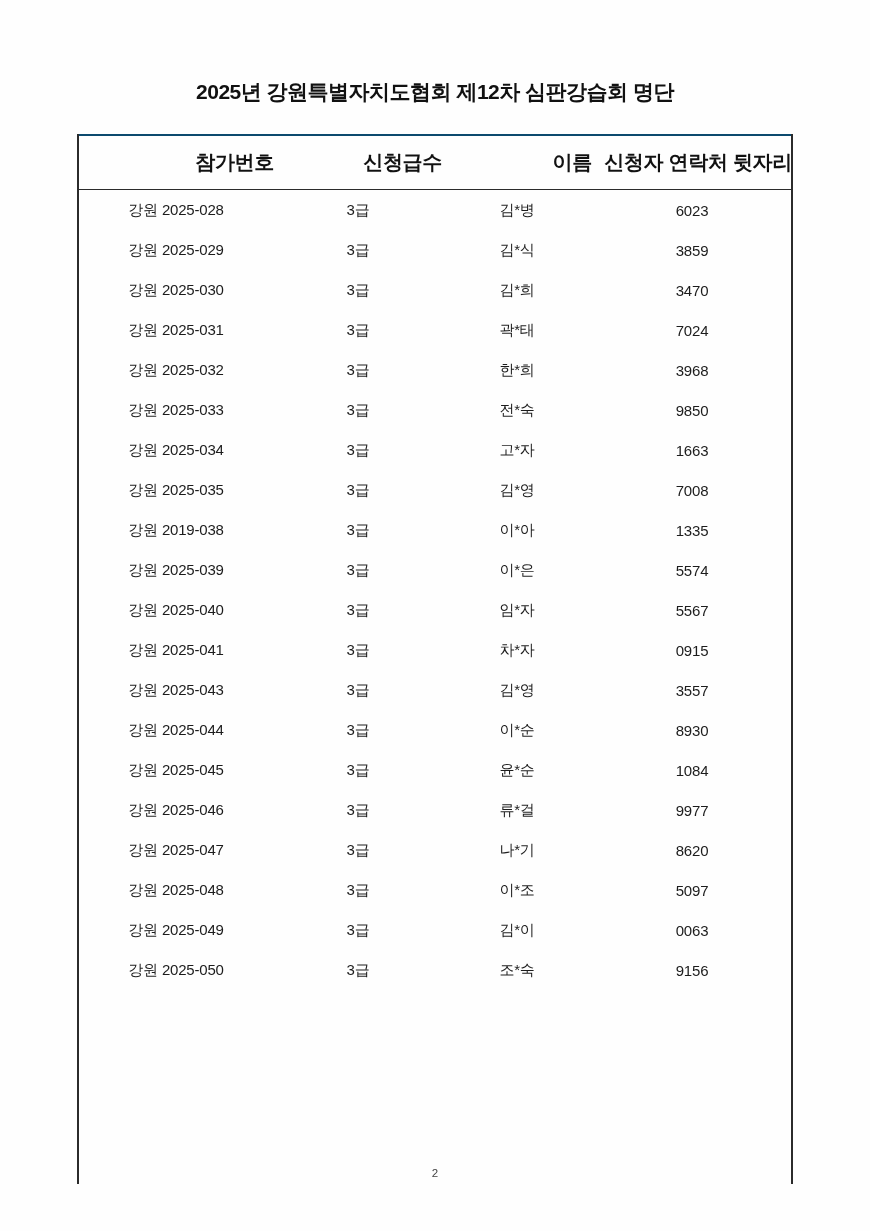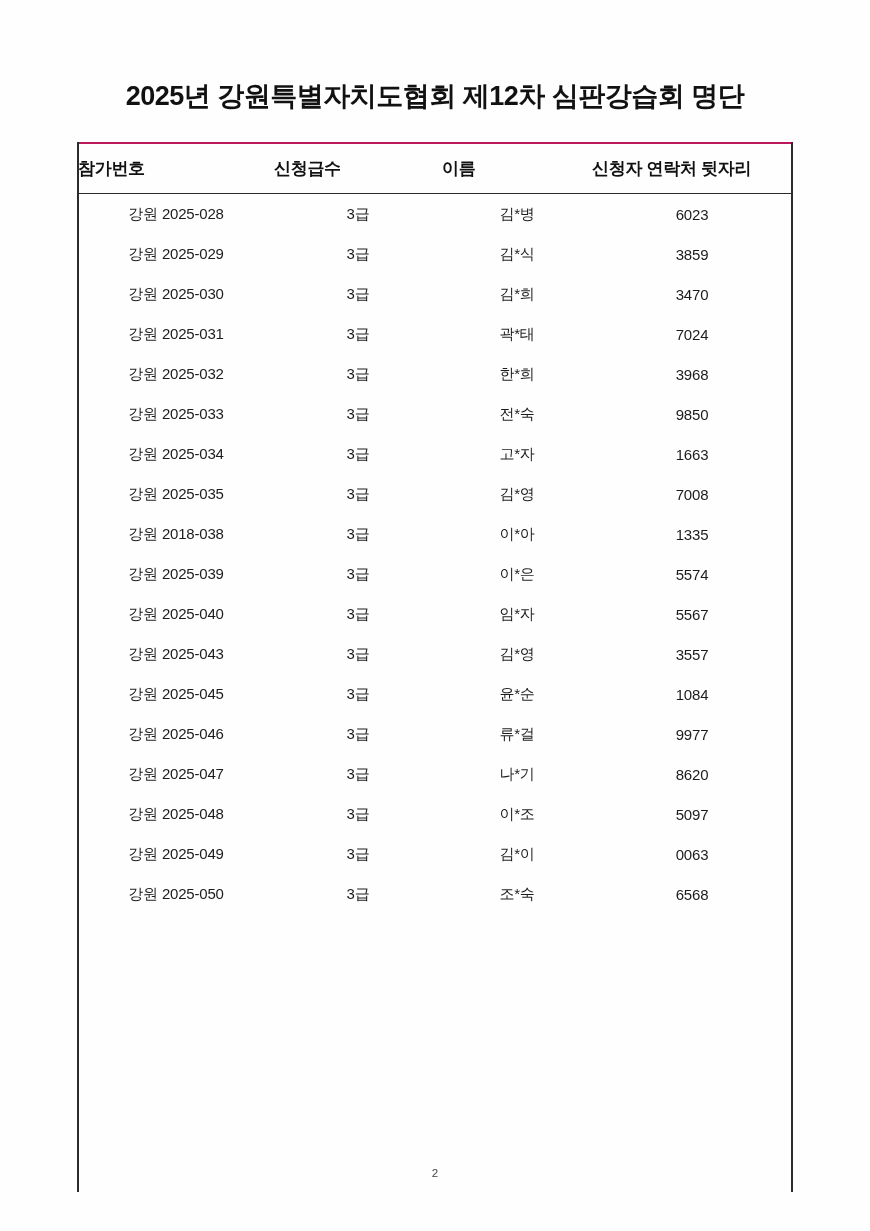--- a/index.html
+++ b/index.html
@@ -18,44 +18,44 @@
   .page {
     width: 870px;
     height: 1231px;
     box-sizing: border-box;
     padding: 0;
     position: relative;
     background: #fefefe;
   }
   .doc-title {
     text-align: center;
-    font-size: 27px;
+    font-size: 21px;
     font-weight: bold;
     letter-spacing: -0.5px;
     color: #111;
     margin: 0;
     padding-top: 78px;
     padding-bottom: 0;
   }
   .table-wrap {
     margin: 28px 78px 0 78px;
   }
   table.roster {
     width: 714px;
     border-collapse: collapse;
     table-layout: fixed;
   }
   table.roster thead th {
-    font-size: 17px;
+    font-size: 20px;
     font-weight: bold;
     color: #111;
     padding: 13px 0 13px 0;
-    border-top: 2px solid #be185d;
+    border-top: 2px solid #0c4a6e;
     border-bottom: 1.6px solid #2b2b2b;
-    text-align: left;
+    text-align: right;
     letter-spacing: -0.3px;
   }
   table.roster tbody td {
     font-size: 15px;
     color: #1c1c1c;
     padding: 10.5px 0 10.5px 0;
     text-align: center;
     letter-spacing: -0.2px;
     border: none;
   }
@@ -160,44 +160,56 @@
             <td class="c-name">고*자</td>
             <td class="c-phone">1663</td>
           </tr>
           <tr>
             <td class="c-num">강원 2025-035</td>
             <td class="c-grade">3급</td>
             <td class="c-name">김*영</td>
             <td class="c-phone">7008</td>
           </tr>
           <tr>
-            <td class="c-num">강원 2018-038</td>
+            <td class="c-num">강원 2019-038</td>
             <td class="c-grade">3급</td>
             <td class="c-name">이*아</td>
             <td class="c-phone">1335</td>
           </tr>
           <tr>
             <td class="c-num">강원 2025-039</td>
             <td class="c-grade">3급</td>
             <td class="c-name">이*은</td>
             <td class="c-phone">5574</td>
           </tr>
           <tr>
             <td class="c-num">강원 2025-040</td>
             <td class="c-grade">3급</td>
             <td class="c-name">임*자</td>
             <td class="c-phone">5567</td>
           </tr>
           <tr>
+            <td class="c-num">강원 2025-041</td>
+            <td class="c-grade">3급</td>
+            <td class="c-name">차*자</td>
+            <td class="c-phone">0915</td>
+          </tr>
+          <tr>
             <td class="c-num">강원 2025-043</td>
             <td class="c-grade">3급</td>
             <td class="c-name">김*영</td>
             <td class="c-phone">3557</td>
           </tr>
           <tr>
+            <td class="c-num">강원 2025-044</td>
+            <td class="c-grade">3급</td>
+            <td class="c-name">이*순</td>
+            <td class="c-phone">8930</td>
+          </tr>
+          <tr>
             <td class="c-num">강원 2025-045</td>
             <td class="c-grade">3급</td>
             <td class="c-name">윤*순</td>
             <td class="c-phone">1084</td>
           </tr>
           <tr>
             <td class="c-num">강원 2025-046</td>
             <td class="c-grade">3급</td>
             <td class="c-name">류*걸</td>
             <td class="c-phone">9977</td>
@@ -217,20 +229,20 @@
           <tr>
             <td class="c-num">강원 2025-049</td>
             <td class="c-grade">3급</td>
             <td class="c-name">김*이</td>
             <td class="c-phone">0063</td>
           </tr>
           <tr>
             <td class="c-num">강원 2025-050</td>
             <td class="c-grade">3급</td>
             <td class="c-name">조*숙</td>
-            <td class="c-phone">6568</td>
+            <td class="c-phone">9156</td>
           </tr>
         </tbody>
     </table>
   </div>
 
   <div class="page-number">2</div>
 </div>
 
 </body></html>

